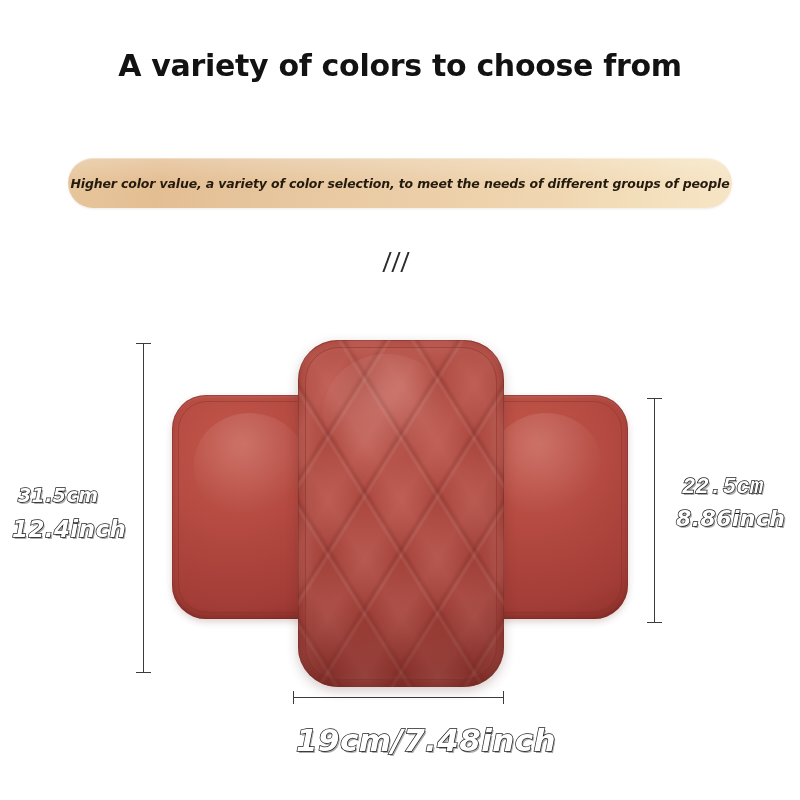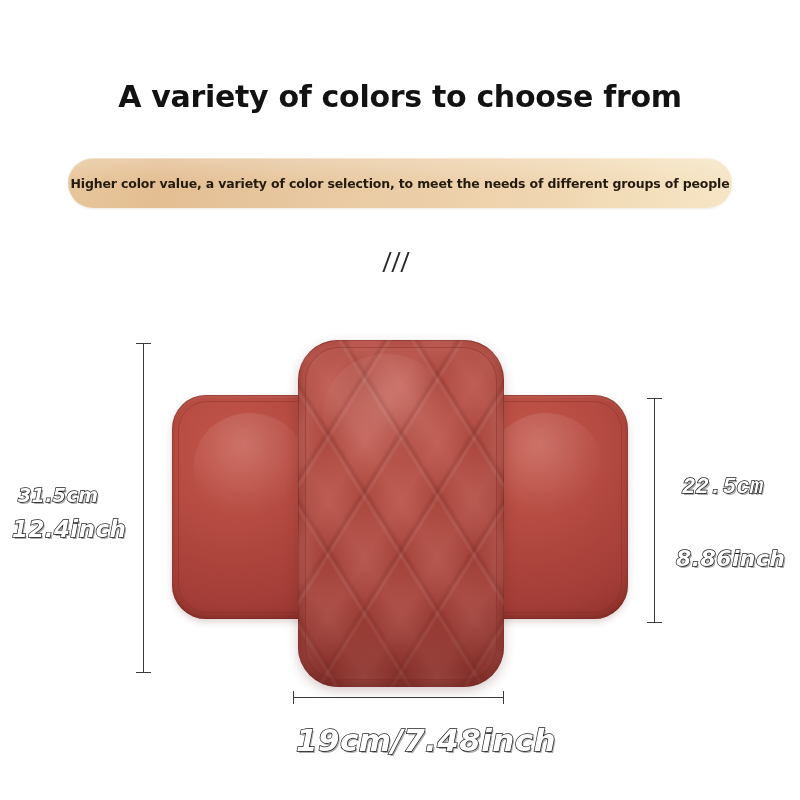--- a/index.html
+++ b/index.html
@@ -22,21 +22,20 @@
     left: 0;
     top: 48px;
     width: 800px;
     text-align: center;
     font-family: "DejaVu Sans", sans-serif;
     font-size: 30px;
     font-weight: bold;
     letter-spacing: -0.3px;
     color: #121212;
     white-space: nowrap;
-    margin-top: 31px;
   }
 
   
   .banner {
     position: absolute;
     left: 68px;
     top: 158px;
     width: 664px;
     height: 50px;
     border-radius: 25px;
@@ -66,20 +65,21 @@
     height: 50px;
     display: flex;
     align-items: center;
     justify-content: center;
     font-family: "DejaVu Sans", sans-serif;
     font-size: 12.5px;
     font-weight: 600;
     color: #241a0e;
     letter-spacing: -0.15px;
     white-space: nowrap;
+    font-style: italic;
   }
 
   
   .slashes {
     position: absolute;
     left: 383px;
     top: 252px;
     width: 40px;
     height: 22px;
   }
@@ -248,21 +248,21 @@
     white-space: nowrap;
     letter-spacing: 0.4px;
     -webkit-text-stroke: 1.4px #1b1b1b;
     paint-order: stroke fill;
     text-shadow:
        1.6px 1.6px 0 rgba(0,0,0,0.32);
   }
   .dim-left-1  { left: 18px;  top: 484px; font-size: 19px; }
   .dim-left-2  { left: 12px;  top: 516px; font-size: 23px; font-style: italic; }
   .dim-right-1 { left: 682px; top: 475px; font-size: 22px; font-family: Liberation Mono, monospace; }
-  .dim-right-2 { left: 676px; top: 506px; font-size: 22px; margin-top: 40px; }
+  .dim-right-2 { left: 676px; top: 506px; font-size: 22px; }
   .dim-bottom  { left: 296px; top: 722px; font-size: 31px; }
 </style>
 </head>
 <body>
 
 <div class="page-title">A variety of colors to choose from</div>
 
 <div class="banner">
   <div class="banner-inner-sheen"></div>
   <div class="banner-text">Higher color value, a variety of color selection, to meet the needs of different groups of people</div>

